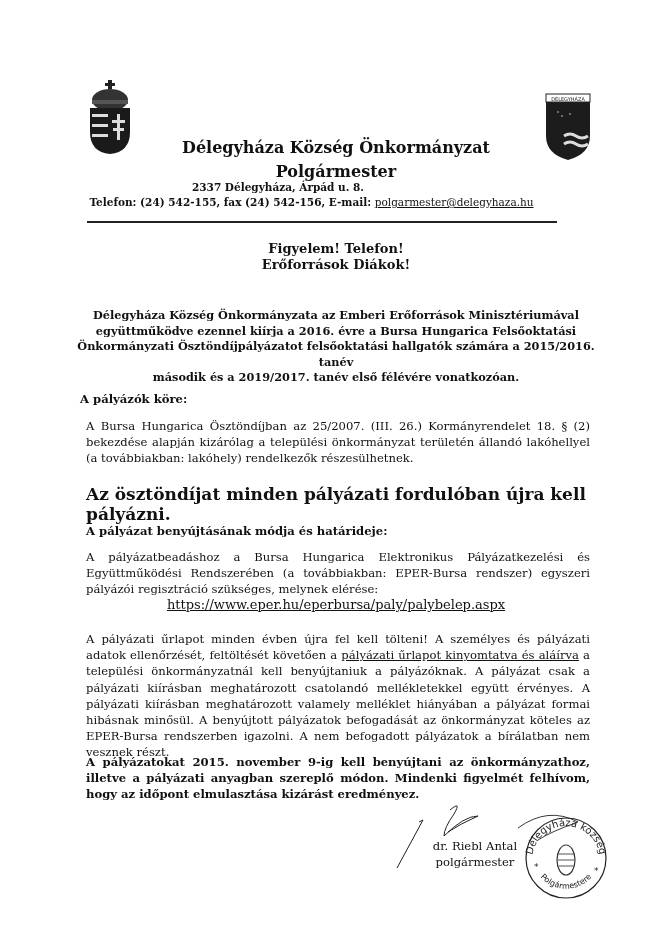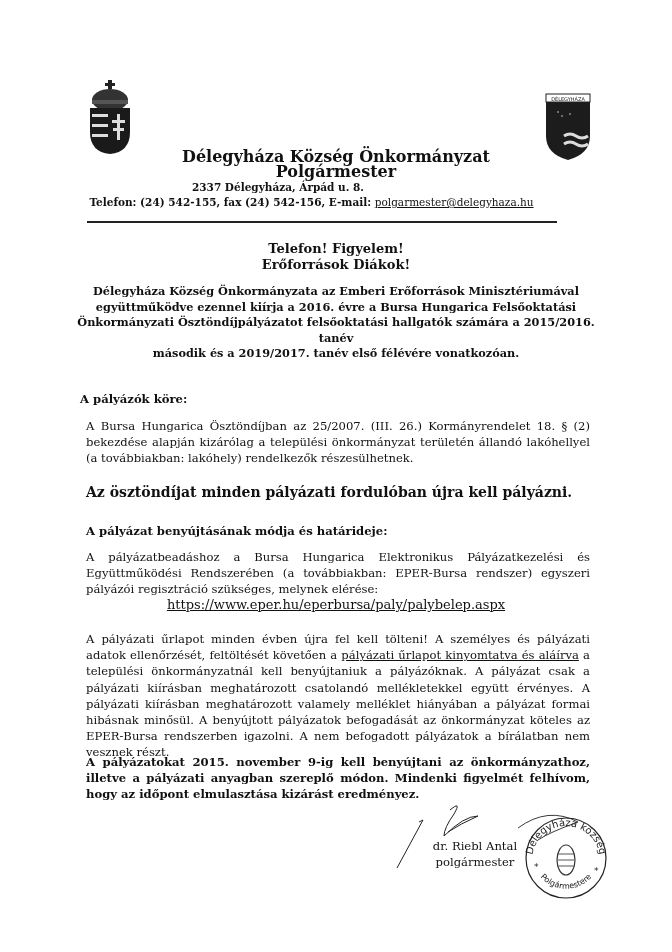--- a/index.html
+++ b/index.html
@@ -39,41 +39,41 @@
     <rect x="2" y="2" width="44" height="8" fill="#fff" stroke="#222" stroke-width="1"></rect>
     <text x="24" y="8.5" font-size="5" text-anchor="middle" fill="#222" font-family="DejaVu Sans, sans-serif">DÉLEGYHÁZA</text>
     <path d="M20 44 q6 -4 12 0 t12 0" stroke="#ddd" stroke-width="3" fill="none"></path>
     <path d="M20 52 q6 -4 12 0 t12 0" stroke="#ddd" stroke-width="3" fill="none"></path>
     <circle cx="14" cy="20" r="1" fill="#888"></circle>
     <circle cx="18" cy="24" r="1" fill="#888"></circle>
     <circle cx="26" cy="22" r="1" fill="#888"></circle>
   </svg>
 </div>
 
-<div class="abs center title" style="left:0; width:672px; top:147px;">Délegyháza Község Önkormányzat</div>
+<div class="abs center title" style="left:0; width:672px; top:138px;">Délegyháza Község Önkormányzat</div>
 <div class="abs center title" style="left:0; width:672px; top:162px;">Polgármester</div>
 <div class="abs center small-b" style="left:0; width:556px; top:181px;">2337 Délegyháza, Árpád u. 8.</div>
 <div class="abs center small-b" style="left:0; width:623px; top:196px;">
   <span>Telefon: (24) 542-155, fax (24) 542-156, E-mail: </span><span class="u" style="font-weight:normal">polgarmester@delegyhaza.hu</span>
 </div>
 <div class="abs hrule"></div>
 
-<div class="abs center b" style="left:0; width:672px; top:241px; font-size:13px;">Telefon! Figyelem!</div>
+<div class="abs center b" style="left:0; width:672px; top:241px; font-size:13px;">Figyelem! Telefon!</div>
 <div class="abs center b" style="left:0; width:672px; top:257px; font-size:13px;">Erőforrások Diákok!</div>
 
-<div class="abs center b" style="left:70px; width:532px; top:284px; font-size:11.3px; line-height:15.5px;">
+<div class="abs center b" style="left:70px; width:532px; top:308px; font-size:11.3px; line-height:15.5px;">
   <div>Délegyháza Község Önkormányzata az Emberi Erőforrások Minisztériumával</div>
   <div>együttműködve ezennel kiírja a 2016. évre a Bursa Hungarica Felsőoktatási</div>
   <div>Önkormányzati Ösztöndíjpályázatot felsőoktatási hallgatók számára a 2015/2016. tanév</div>
   <div>második és a 2019/2017. tanév első félévére vonatkozóan.</div>
 </div>
 
 <div class="abs b" style="left:80px; top:392px; font-size:11.6px;">A pályázók köre:</div>
 <div class="abs p" style="top:418px;">A Bursa Hungarica Ösztöndíjban az 25/2007. (III. 26.) Kormányrendelet 18. § (2) bekezdése alapján kizárólag a települési önkormányzat területén állandó lakóhellyel (a továbbiakban: lakóhely) rendelkezők részesülhetnek.</div>
-<div class="abs b" style="left:86px; top:484px; font-size:14px;">Az ösztöndíjat minden pályázati fordulóban újra kell pályázni.</div>
+<div class="abs b" style="left:86px; top:484px; font-size:17px;">Az ösztöndíjat minden pályázati fordulóban újra kell pályázni.</div>
 
 <div class="abs b" style="left:86px; top:524px; font-size:11.6px;">A pályázat benyújtásának módja és határideje:</div>
 <div class="abs p" style="top:549px;">A pályázatbeadáshoz a Bursa Hungarica Elektronikus Pályázatkezelési és Együttműködési Rendszerében (a továbbiakban: EPER-Bursa rendszer) egyszeri pályázói regisztráció szükséges, melynek elérése:</div>
 <div class="abs center u" style="left:0; width:672px; top:597px; font-size:13px;">https://www.eper.hu/eperbursa/paly/palybelep.aspx</div>
 
 <div class="abs p" style="top:631px;">
   <span>A pályázati űrlapot minden évben újra fel kell tölteni! A személyes és pályázati adatok ellenőrzését, feltöltését követően a </span><span class="u">pályázati űrlapot kinyomtatva és aláírva</span><span> a települési önkormányzatnál kell benyújtaniuk a pályázóknak. A pályázat csak a pályázati kiírásban meghatározott csatolandó mellékletekkel együtt érvényes. A pályázati kiírásban meghatározott valamely melléklet hiányában a pályázat formai hibásnak minősül. A benyújtott pályázatok befogadását az önkormányzat köteles az EPER-Bursa rendszerben igazolni. A nem befogadott pályázatok a bírálatban nem vesznek részt.</span>
 </div>
 
 <div class="abs p b" style="top:754px;">A pályázatokat 2015. november 9-ig kell benyújtani az önkormányzathoz, illetve a pályázati anyagban szereplő módon. Mindenki figyelmét felhívom, hogy az időpont elmulasztása kizárást eredményez.</div>

